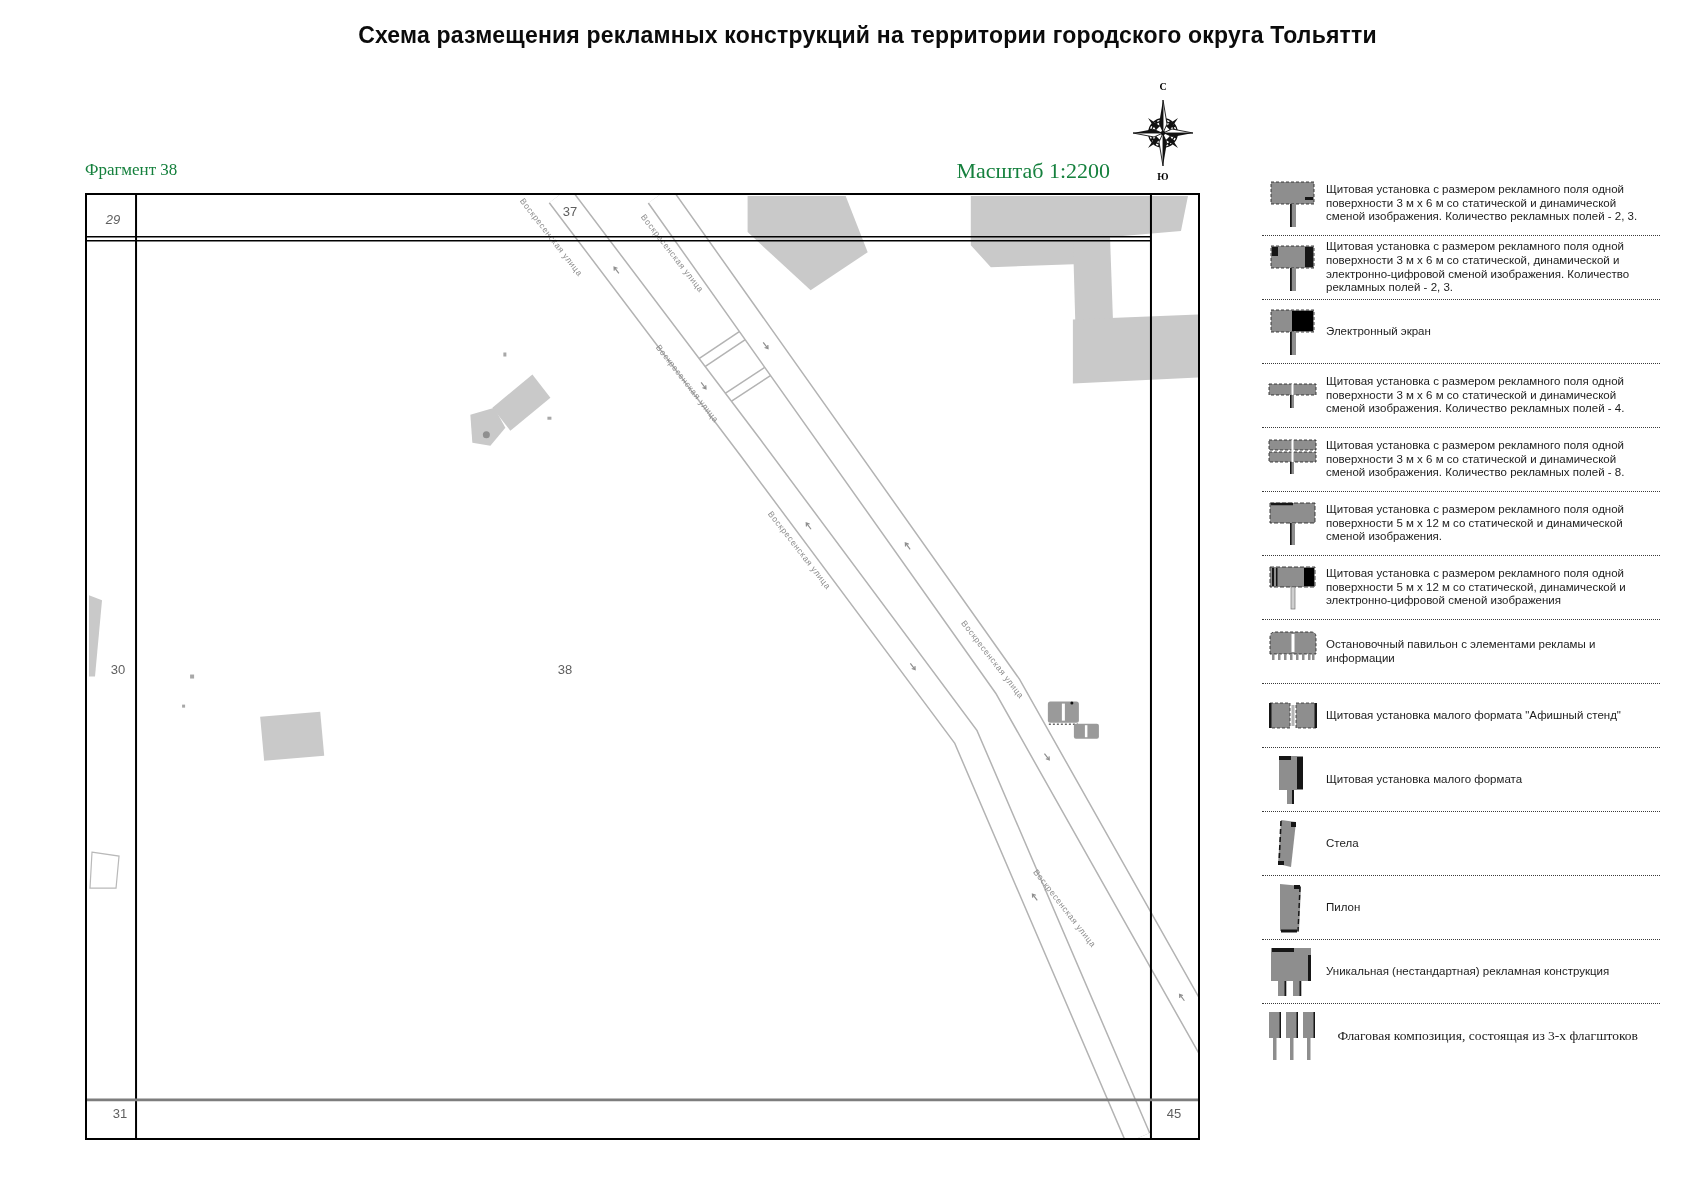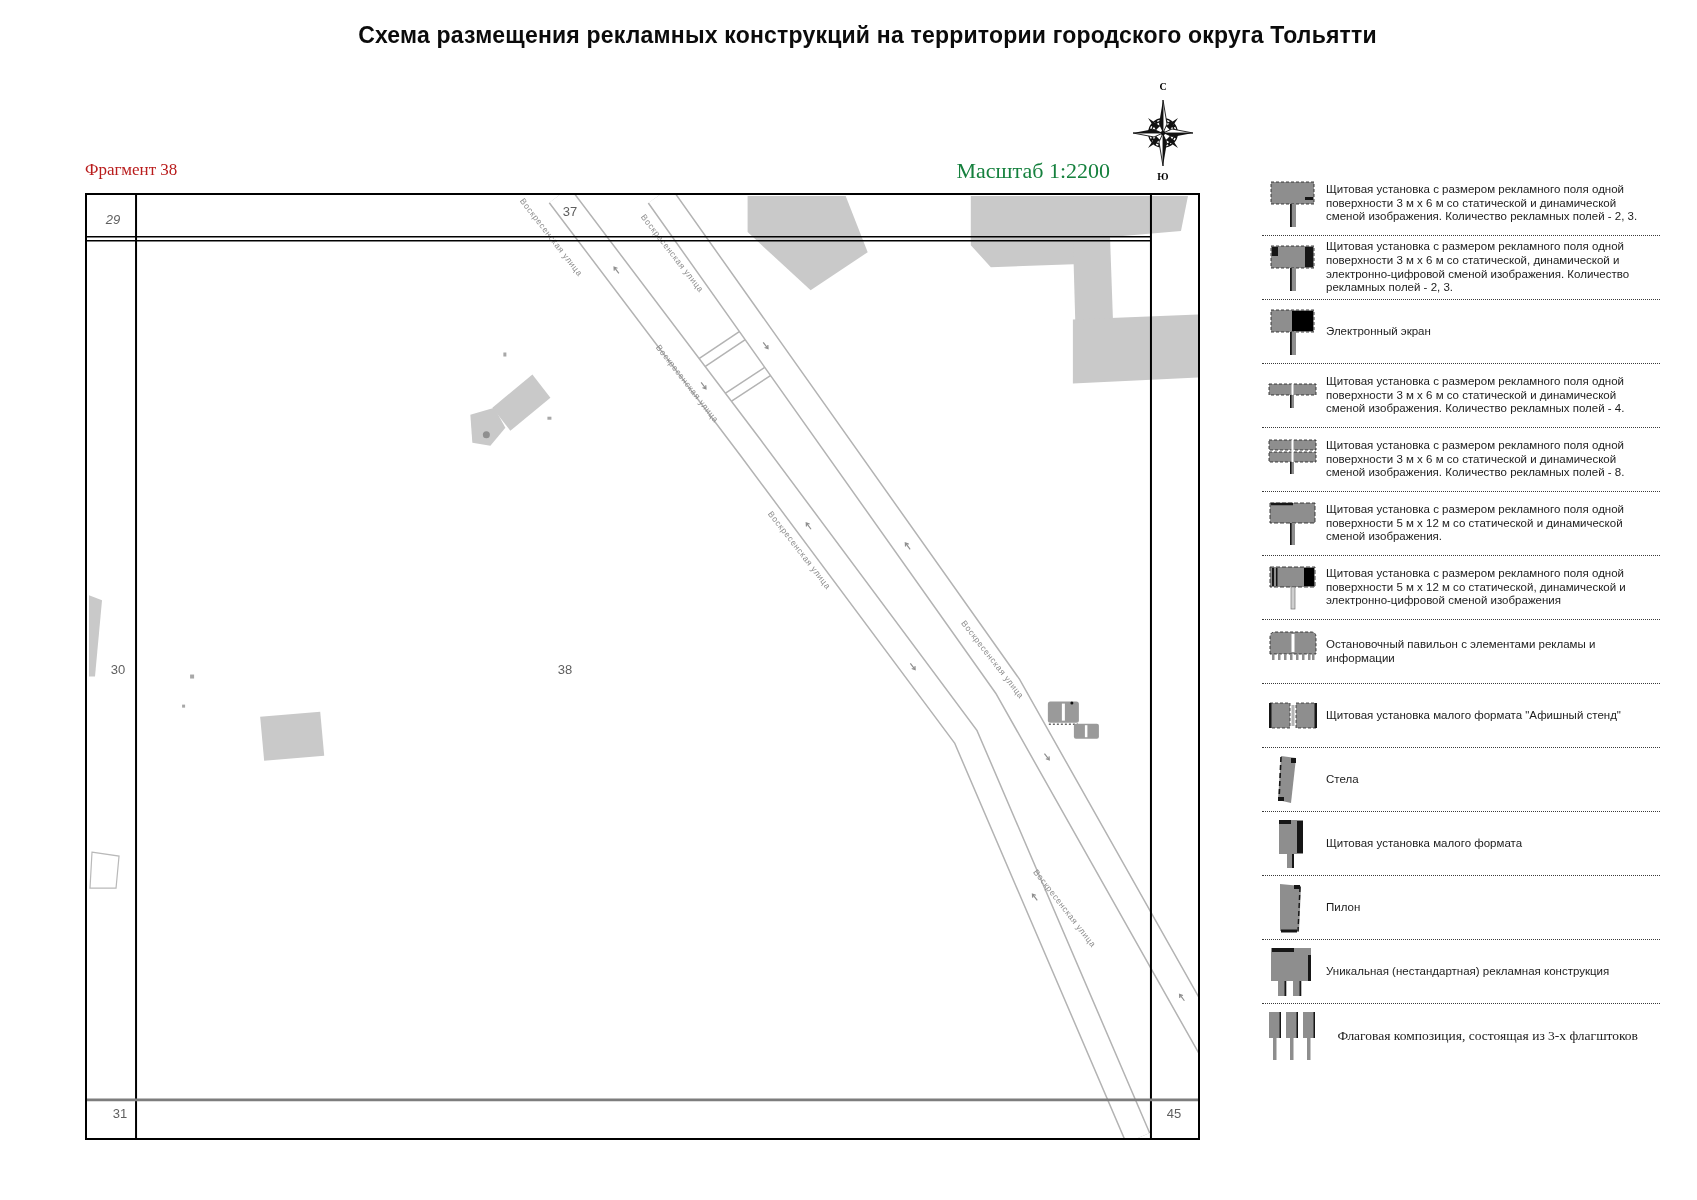--- a/index.html
+++ b/index.html
@@ -6,21 +6,21 @@
   body{
     width:1697px;height:1200px;position:relative;background:#ffffff;
     font-family:"Liberation Sans",sans-serif;color:#111;overflow:hidden;
   }
   .page-title{
     position:absolute;top:22px;left:0;width:1697px;text-align:center;
     font-size:23px;font-weight:bold;letter-spacing:0.2px;color:#0b0b0b;padding-left:19px;
   }
   .fragment-label{
     position:absolute;left:85px;top:160px;
-    font-family:"Liberation Serif",serif;font-size:17px;color:#b91c1c;
+    font-family:"Liberation Serif",serif;font-size:17px;color:#15803d;
   }
   .scale-label{
     position:absolute;left:920px;top:158px;width:190px;text-align:right;
     font-family:"Liberation Serif",serif;font-size:22px;color:#15803d;
   }
   .compass{position:absolute;left:1126px;top:80px;width:74px;height:104px;}
   .compass .cdir{font-family:"Liberation Serif",serif;font-size:10px;font-weight:bold;fill:#000;}
   #map{
     position:absolute;left:85px;top:193px;width:1115px;height:947px;
     border:2.5px solid #000;box-sizing:border-box;background:#fff;
@@ -284,40 +284,40 @@
           <rect x="47.5" y="14" width="2.5" height="25" fill="#161616"></rect>
           <rect x="24.5" y="16" width="3" height="21" fill="#b5b5b5"></rect>
         </svg>
     </div>
     <div class="ltext">Щитовая установка малого формата "Афишный стенд"</div>
   </div>
 
   <div class="lrow">
     <div class="licon">
       <svg viewBox="0 0 52 54">
-          <path d="M14,3 L29,5 L24,50 L11,47 Z" fill="#8e8e8e"></path>
-          <path d="M14,4 L12,47" stroke="#161616" stroke-width="1.6" stroke-dasharray="5,3"></path>
-          <rect x="24" y="5" width="5" height="5" fill="#161616"></rect>
-          <rect x="11" y="44" width="6" height="4" fill="#161616"></rect>
-        </svg>
-    </div>
-    <div class="ltext">Стела</div>
-  </div>
-
-  <div class="lrow">
-    <div class="licon">
-      <svg viewBox="0 0 52 54">
           <rect x="12" y="3" width="24" height="34" fill="#8e8e8e"></rect>
           <rect x="30" y="4" width="6" height="32" fill="#161616"></rect>
           <rect x="12" y="3" width="12" height="4" fill="#161616"></rect>
           <rect x="20" y="37" width="7" height="14" fill="#8e8e8e"></rect>
           <rect x="25" y="37" width="2" height="14" fill="#161616"></rect>
         </svg>
     </div>
     <div class="ltext">Щитовая установка малого формата</div>
+  </div>
+
+  <div class="lrow">
+    <div class="licon">
+      <svg viewBox="0 0 52 54">
+          <path d="M14,3 L29,5 L24,50 L11,47 Z" fill="#8e8e8e"></path>
+          <path d="M14,4 L12,47" stroke="#161616" stroke-width="1.6" stroke-dasharray="5,3"></path>
+          <rect x="24" y="5" width="5" height="5" fill="#161616"></rect>
+          <rect x="11" y="44" width="6" height="4" fill="#161616"></rect>
+        </svg>
+    </div>
+    <div class="ltext">Стела</div>
   </div>
 
   <div class="lrow">
     <div class="licon">
       <svg viewBox="0 0 52 54">
           <path d="M13,3 L34,5 L32,51 L13,50 Z" fill="#8e8e8e"></path>
           <path d="M33,6 L31,50" stroke="#161616" stroke-width="1.4" stroke-dasharray="5,3"></path>
           <path d="M14,50 h16" stroke="#161616" stroke-width="3"></path>
           <rect x="27" y="4" width="6" height="4" fill="#161616"></rect>
         </svg>

